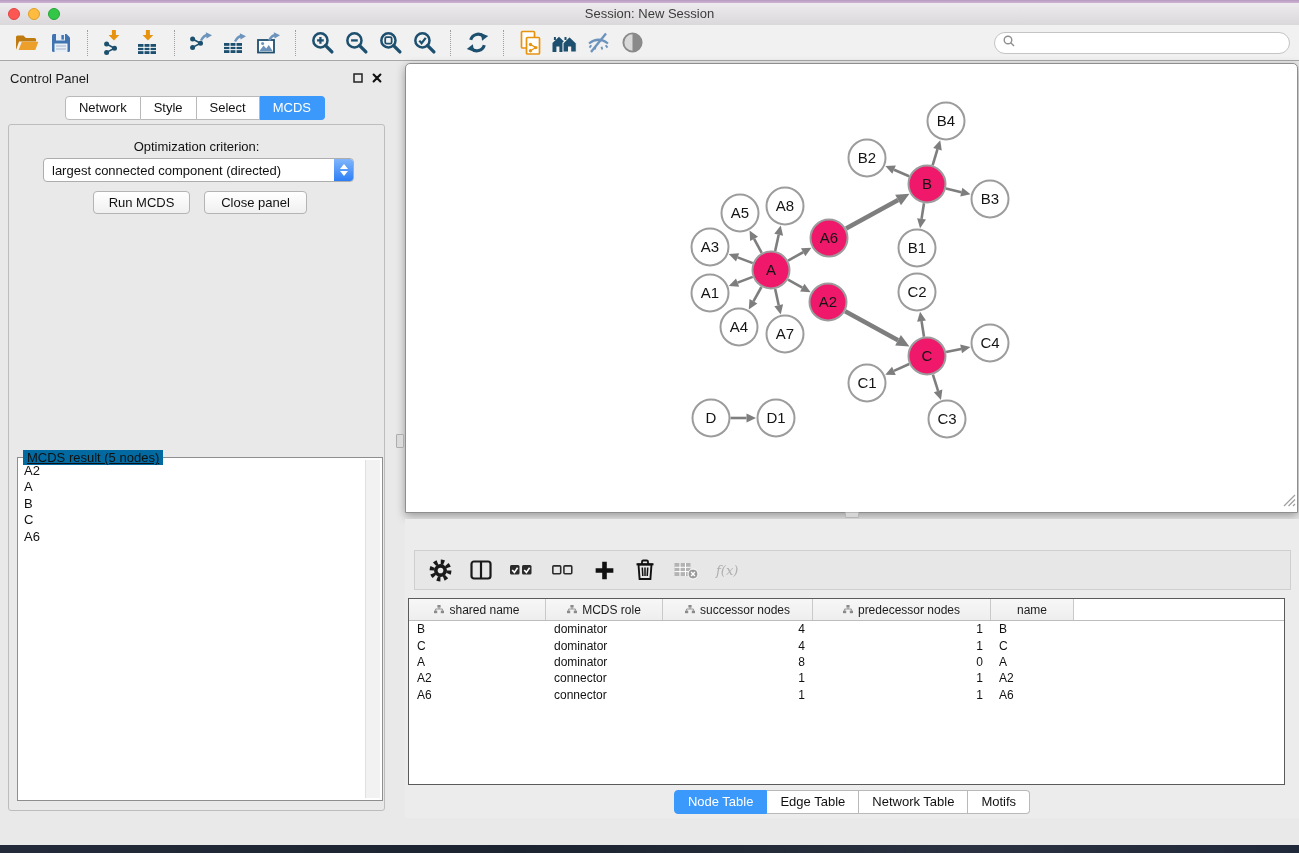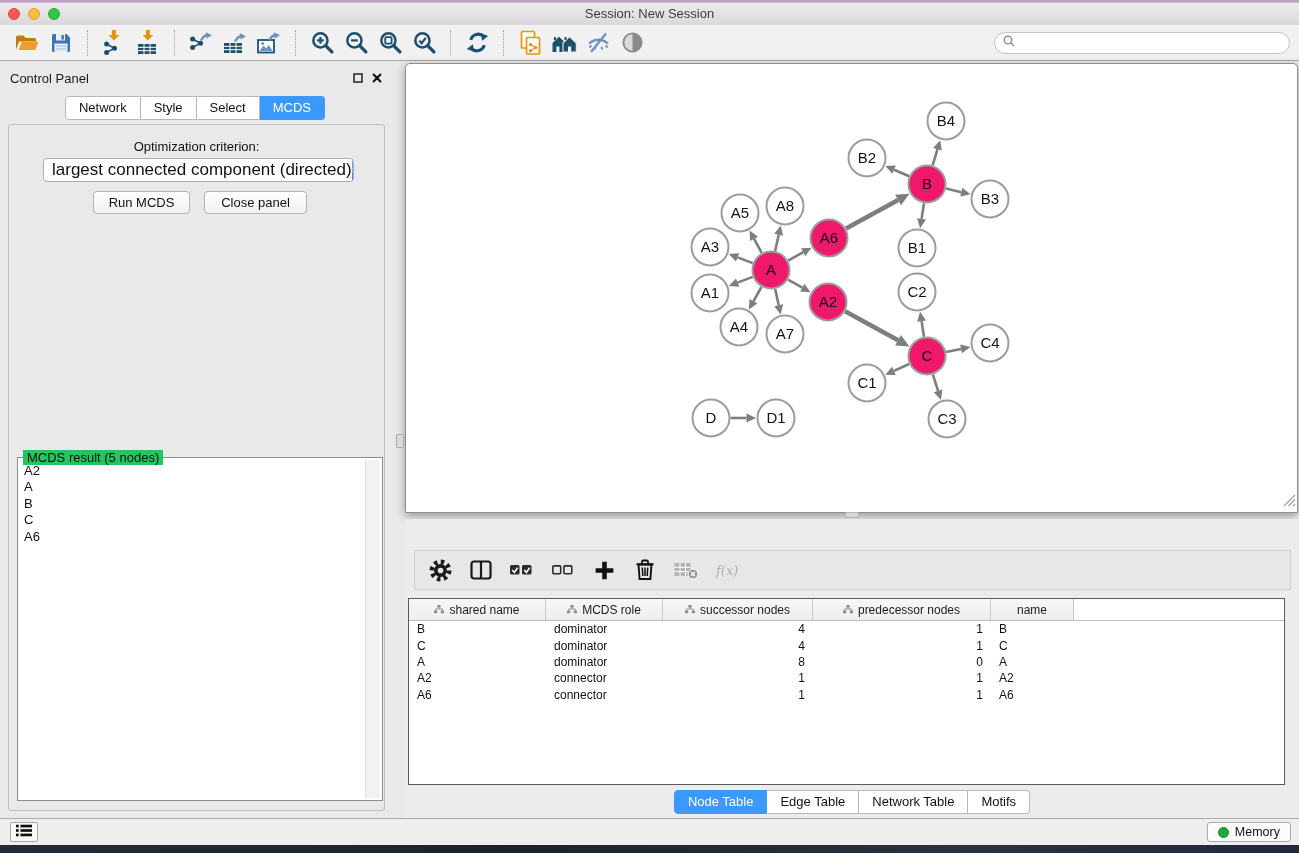--- a/index.html
+++ b/index.html
@@ -41,30 +41,30 @@
               border-left:none; color:#111; white-space:nowrap; }
   .seg-item:first-child { border-left:1px solid #B9B9B9; border-radius:4px 0 0 4px; }
   .seg-item:last-child  { border-radius:0 4px 4px 0; }
   .seg-item.active { background:#3B99FC; border-color:#3B99FC; color:#fff; }
   .cp-tabs { top:35px; }
   .cp-content { position:absolute; left:8px; top:63px; width:377px; height:687px;
                 border:1px solid #BDBDBD; border-radius:3px; }
   .opt-label { position:absolute; top:14px; left:0; right:0; text-align:center; font-size:13px; color:#111; }
   .combo { position:absolute; top:33px; left:34px; width:311px; height:24px; background:#fff;
            border:1px solid #ADADAD; border-radius:4px; display:flex; align-items:center; overflow:hidden; }
-  .combo-value { flex:1; padding-left:8px; font-size:17px; color:#111; white-space:nowrap; }
+  .combo-value { flex:1; padding-left:8px; font-size:13px; color:#111; white-space:nowrap; }
   .combo-stepper { width:19px; height:100%; background:linear-gradient(#7FB5FB,#2D7EF7);
                    display:flex; flex-direction:column; align-items:center; justify-content:center; gap:2px; }
   .btn { position:absolute; height:23px; background:linear-gradient(#FFFFFF,#F0F0F0);
          border:1px solid #B4B4B4; border-radius:4px; font-size:13px; color:#111;
          display:flex; align-items:center; justify-content:center; }
   .fieldset { position:absolute; left:8px; top:332px; width:366px; height:344px;
               border:1px solid #8E8E8E; background:#fff; }
-  .legend { position:absolute; top:-8px; left:5px; background:#22c55e; padding:0 4px;
-            font-size:13px; color:#111; white-space:nowrap; }
+  .legend { position:absolute; top:-8px; left:5px; background:#0369a1; padding:0 4px;
+            font-size:13px; color:#111; white-space:nowrap;text-decoration:underline; }
   .mcds-list { position:absolute; inset:2px 19px 2px 2px; padding:3px 0 0 4px; font-size:13px;
                line-height:16.4px; color:#111; }
   .scrolltrack { position:absolute; top:2px; right:2px; bottom:2px; width:15px; background:#F2F2F2;
                  border-left:1px solid #E0E0E0; }
 
   
   .right-area { position:absolute; left:405px; top:61px; width:894px; height:757px; }
   .net-frame { position:absolute; left:0; top:2px; width:893px; height:450px; background:#fff;
                border:1px solid #8E8E8E; border-radius:5px 5px 0 0;
                box-shadow:0 3px 10px rgba(0,0,0,0.35); }
@@ -726,34 +726,14 @@
     <div class="seg-row table-tabs" id="table-tabs">
         <span class="seg" style="display: flex;">
           <span class="seg-item active">Node Table</span>
           <span class="seg-item">Edge Table</span>
           <span class="seg-item">Network Table</span>
           <span class="seg-item">Motifs</span>
         </span>
       </div>
   </div>
 
-  <div class="statusbar">
-    <div class="list-btn">
-      <span>
-        <svg width="16" height="13" viewBox="0 0 18 14">
-            <g fill="#111">
-              <rect x="0" y="0.5" width="3" height="3"></rect>
-              <rect x="5" y="0.5" width="13" height="3"></rect>
-              <rect x="0" y="5.5" width="3" height="3"></rect>
-              <rect x="5" y="5.5" width="13" height="3"></rect>
-              <rect x="0" y="10.5" width="3" height="3"></rect>
-              <rect x="5" y="10.5" width="13" height="3"></rect>
-            </g>
-          </svg>
-      </span>
-    </div>
-    <div class="memory-btn">
-      <span class="mem-dot"></span>
-      <span>Memory</span>
-    </div>
-  </div>
   <div class="bottom-strip"></div>
 </div>
 
 </body></html>

